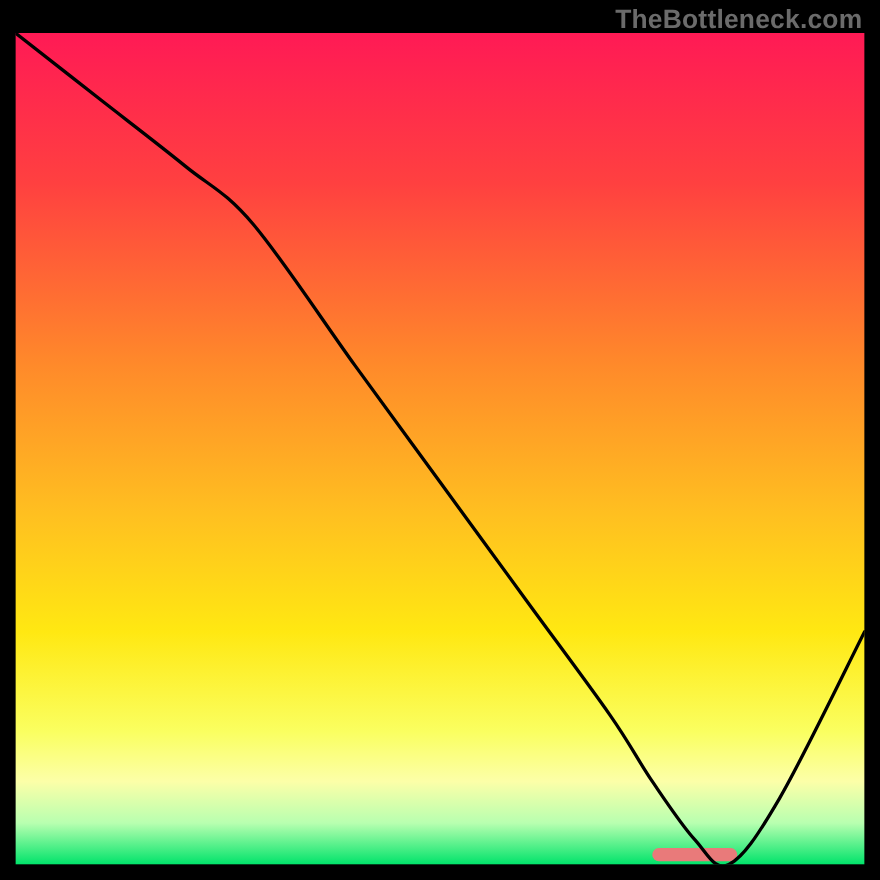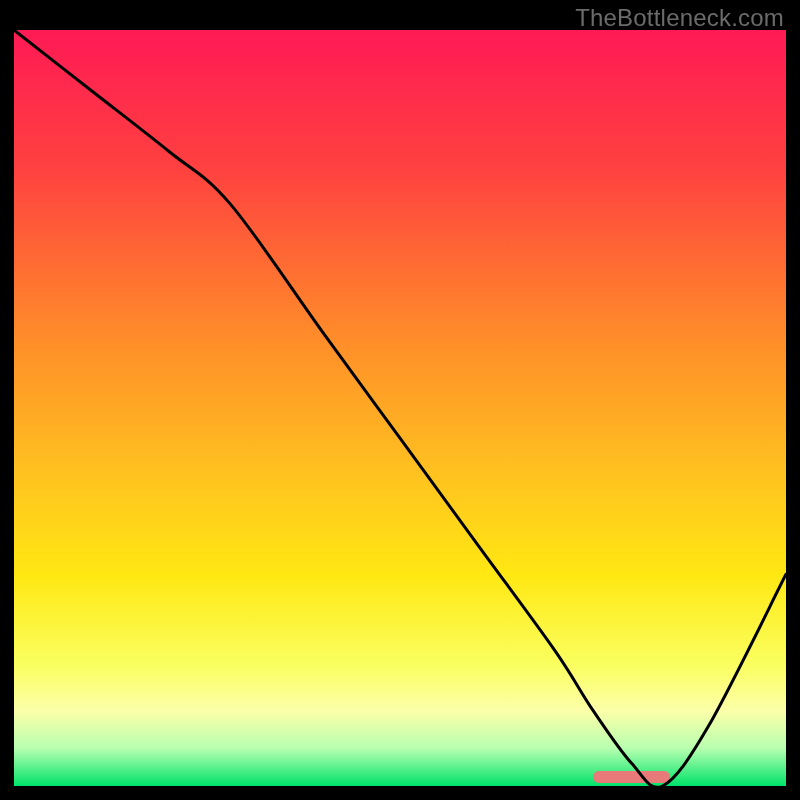--- a/index.html
+++ b/index.html
@@ -25,21 +25,21 @@
     top: 0;
     width: 772px;
     height: 756px;
   }
   .watermark {
     position: absolute;
     top: 4px;
     right: 16px;
     color: #6b6b6b;
     font-size: 24px;
-    font-weight: 400;
+    font-weight: 700;
     letter-spacing: 0.2px;
   }
 </style>
 </head>
 <body>
 
 <div class="watermark">TheBottleneck.com</div>
 
 <div class="frame">
   <svg class="plot" viewBox="0 0 772 756" preserveAspectRatio="none">

